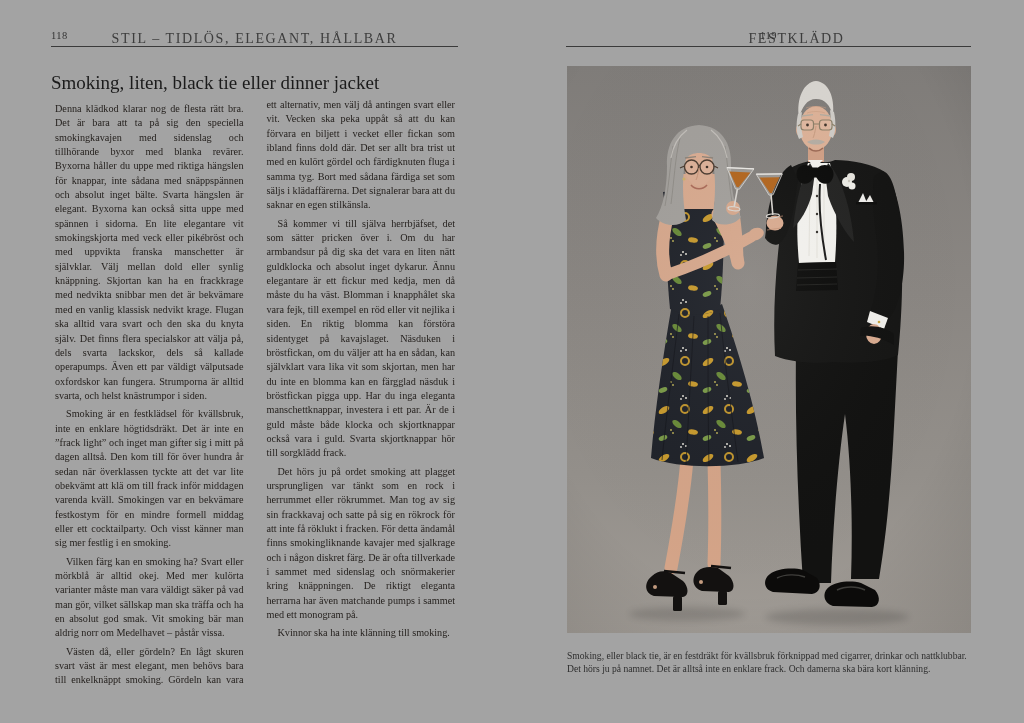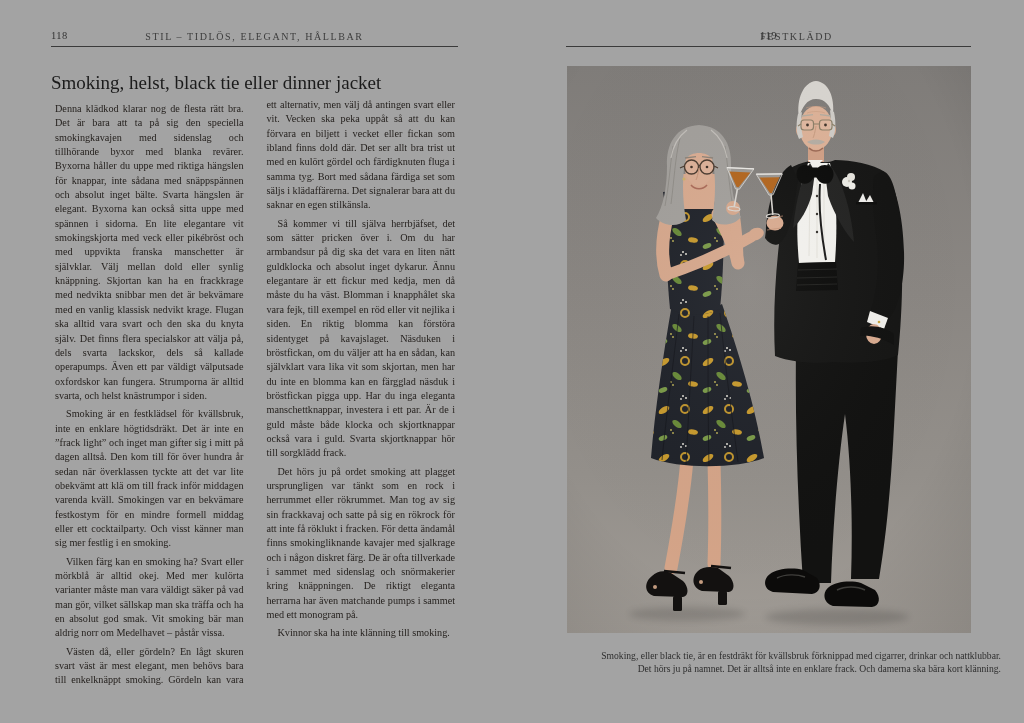--- a/index.html
+++ b/index.html
@@ -1,21 +1,21 @@
 <!DOCTYPE html>
 <html lang="sv"><head>
 <meta charset="utf-8">
 <style>
   html,body{margin:0;padding:0;background:#ffffff;}
   .spread{
     position:relative;width:1024px;height:723px;background:#a3a3a3;
     font-family:"Liberation Serif","DejaVu Serif",serif;color:#26221f;overflow:hidden;
   }
   .runhead{
-    position:absolute;top:31px;font-size:10px;letter-spacing:1.6px;color:#3d3d3d;
+    position:absolute;top:31px;font-size:14px;letter-spacing:1.6px;color:#3d3d3d;
   }
   .runhead.center{text-align:center;}
   .pagenum{
     position:absolute;top:30px;font-size:10.5px;letter-spacing:.5px;color:#333;
   }
   .rule{
     position:absolute;top:46px;height:1px;background:#3a3a3a;
   }
   .article-title{
     position:absolute;left:51px;top:58px;width:408px;
@@ -25,34 +25,34 @@
     position:absolute;left:51px;top:98px;width:408px;height:602px;
     column-count:2;column-gap:15px;column-fill:auto;overflow:hidden;
     font-size:10.2px;line-height:14.35px;text-align:justify;color:#26221f;
   }
   .article p{margin:4px;}
   .article p + p{text-indent:11px;}
   .photo{
     position:absolute;left:567px;top:66px;width:404px;height:567px;display:block;
   }
   .caption{
-    position:absolute;left:597px;top:639px;width:404px;
-    font-size:9.6px;line-height:13.4px;color:#2e2e2e;text-align:right;
+    position:absolute;left:567px;top:639px;width:404px;
+    font-size:9.6px;line-height:13.4px;color:#2e2e2e;text-align:left;
   }
 </style>
 </head>
 <body>
 
 <div class="spread">
 
   <div class="pagenum" style="left:51px;">118</div>
   <div class="runhead center" style="left:51px;width:407px;">STIL – TIDLÖS, ELEGANT, HÅLLBAR</div>
   <div class="rule" style="left:51px;width:407px;"></div>
 
-  <h1 class="article-title">Smoking, helst, black tie eller dinner jacket</h1>
+  <h1 class="article-title">Smoking, liten, black tie eller dinner jacket</h1>
 
   <div class="article">
       <p>Denna klädkod klarar nog de flesta rätt bra. Det är bara att ta på sig den speciella smokingkavajen med sidenslag och tillhörande byxor med blanka revärer. Byxorna håller du uppe med riktiga hängslen för knappar, inte sådana med snäppspännen och absolut inget bälte. Svarta hängslen är elegant. Byxorna kan också sitta uppe med spännen i sidorna. En lite elegantare vit smokingskjorta med veck eller pikébröst och med uppvikta franska manschetter är självklar. Välj mellan dold eller synlig knäppning. Skjortan kan ha en frackkrage med nedvikta snibbar men det är bekvämare med en vanlig klassisk nedvikt krage. Flugan ska alltid vara svart och den ska du knyta själv. Det finns flera specialskor att välja på, dels svarta lackskor, dels så kallade operapumps. Även ett par väldigt välputsade oxfordskor kan fungera. Strumporna är alltid svarta, och helst knästrumpor i siden.</p>
       <p>Smoking är en festklädsel för kvällsbruk, inte en enklare högtidsdräkt. Det är inte en ”frack light” och inget man gifter sig i mitt på dagen alltså. Den kom till för över hundra år sedan när överklassen tyckte att det var lite obekvämt att klä om till frack inför middagen varenda kväll. Smokingen var en bekvämare festkostym för en mindre formell middag eller ett cocktailparty. Och visst känner man sig mer festlig i en smoking.</p>
       <p>Vilken färg kan en smoking ha? Svart eller mörkblå är alltid okej. Med mer kulörta varianter måste man vara väldigt säker på vad man gör, vilket sällskap man ska träffa och ha en absolut god smak. Vit smoking bär man aldrig norr om Medelhavet – påstår vissa.</p>
       <p>Västen då, eller gördeln? En lågt skuren svart väst är mest elegant, men behövs bara till enkelknäppt smoking. Gördeln kan vara ett alternativ, men välj då antingen svart eller vit. Vecken ska peka uppåt så att du kan förvara en biljett i vecket eller fickan som ibland finns dold där. Det ser allt bra trist ut med en kulört gördel och färdigknuten fluga i samma tyg. Bort med sådana färdiga set som säljs i klädaffärerna. Det signalerar bara att du saknar en egen stilkänsla.</p>
       <p>Så kommer vi till själva herrbjäfset, det som sätter pricken över i. Om du har armbandsur på dig ska det vara en liten nätt guldklocka och absolut inget dykarur. Ännu elegantare är ett fickur med kedja, men då måste du ha väst. Blomman i knapphålet ska vara fejk, till exempel en röd eller vit nejlika i siden. En riktig blomma kan förstöra sidentyget på kavajslaget. Näsduken i bröstfickan, om du väljer att ha en sådan, kan självklart vara lika vit som skjortan, men har du inte en blomma kan en färgglad näsduk i bröstfickan pigga upp. Har du inga eleganta manschettknappar, investera i ett par. Är de i guld måste både klocka och skjortknappar också vara i guld. Svarta skjortknappar hör till sorgklädd frack.</p>
       <p>Det hörs ju på ordet smoking att plagget ursprungligen var tänkt som en rock i herrummet eller rökrummet. Man tog av sig sin frackkavaj och satte på sig en rökrock för att inte få röklukt i fracken. För detta ändamål finns smokingliknande kavajer med sjalkrage och i någon diskret färg. De är ofta tillverkade i sammet med sidenslag och snörmakerier kring knäppningen. De riktigt eleganta herrarna har även matchande pumps i sammet med ett monogram på.</p>
       <p>Kvinnor ska ha inte klänning till smoking.</p>
     </div>

